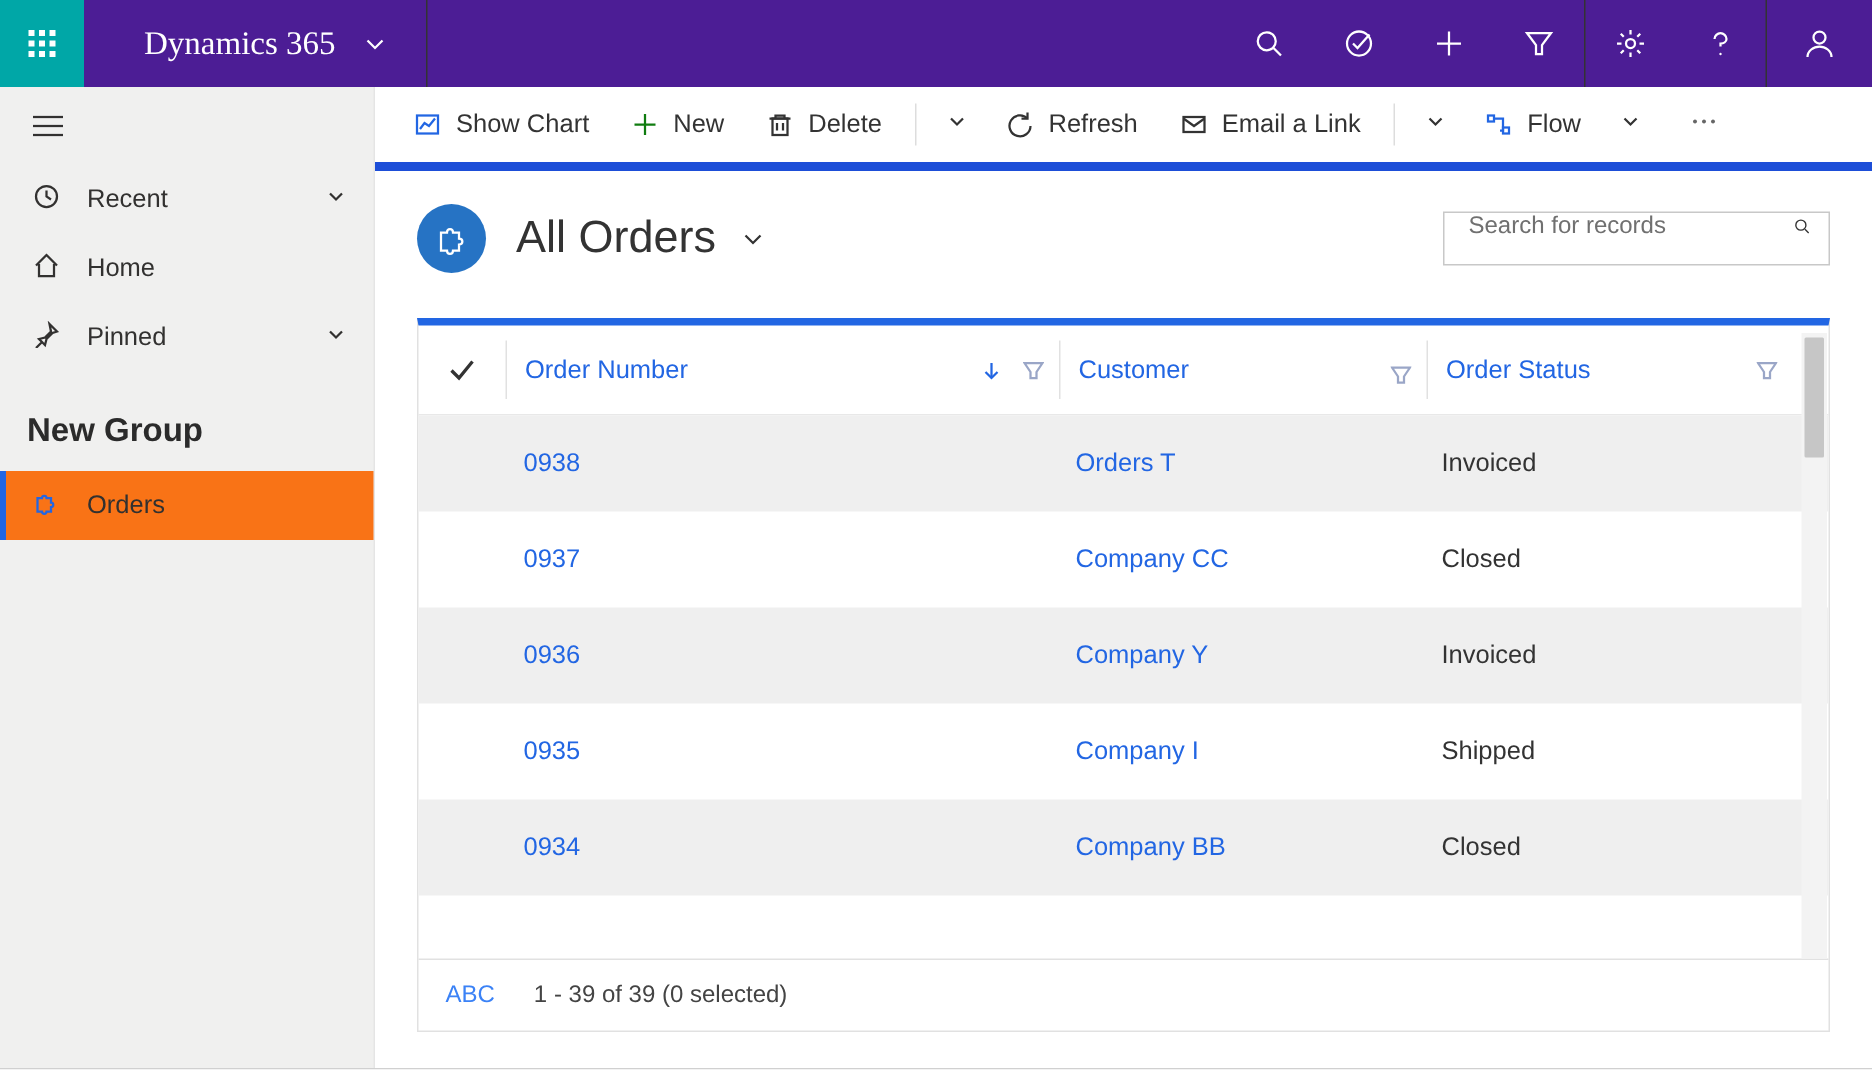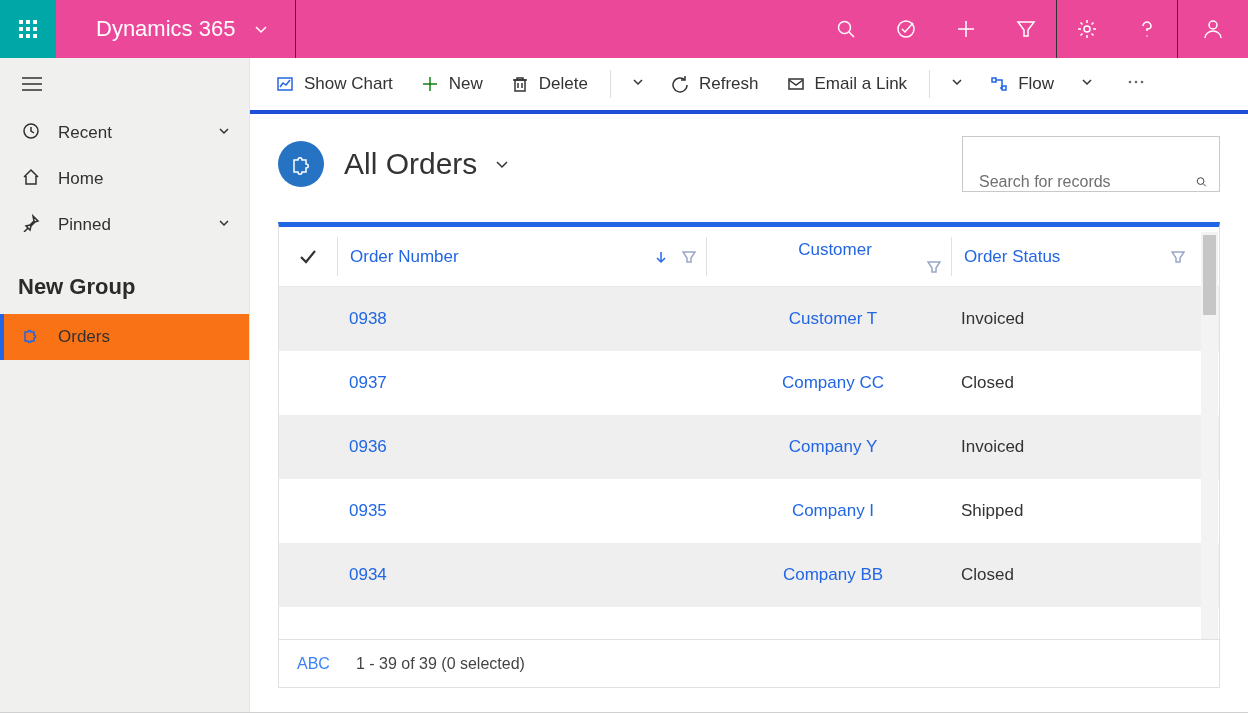--- a/index.html
+++ b/index.html
@@ -9,24 +9,25 @@
     color: #323130;
     background: #fff;
     width: 1248px;
     height: 713px;
     overflow: hidden;
   }
 
   
   .topbar {
     height: 58px;
-    background: #ec4899;
+    background: #4c1d95;
     display: flex;
     align-items: stretch;
     color: #fff;
+    font-family: Liberation Serif, serif;
   }
   .waffle {
     width: 56px;
     background: #00A7A7;
     display: flex;
     align-items: center;
     justify-content: center;
   }
   .brand {
     display: flex;
@@ -103,21 +104,21 @@
     flex: 1;
     background: #fff;
     display: flex;
     flex-direction: column;
     min-width: 0;
   }
 
   
   .cmdbar {
     height: 56px;
-    border-bottom: 4px solid #1d4ed8;
+    border-bottom: 6px solid #1d4ed8;
     display: flex;
     align-items: center;
     padding: 0 14px;
     gap: 4px;
     font-size: 17px;
     color: #333;
   }
   .cmd {
     display: flex;
     align-items: center;
@@ -156,24 +157,24 @@
     font-size: 30px;
     font-weight: 400;
     color: #333;
     display: flex;
     align-items: center;
     gap: 16px;
   }
   .view-header .search {
     margin-left: auto;
     width: 258px;
-    height: 56px;
+    height: 36px;
     border: 1px solid #c8c8c8;
     display: flex;
-    align-items: flex-end;
+    align-items: flex-start;
     padding: 0 12px 0 16px;
     color: #6b6b6b;
     font-size: 16px;
     gap: 10px;
   }
   .search input {
     border: none;
     outline: none;
     flex: 1;
     font-size: 16px;
@@ -205,21 +206,21 @@
     height: 60px;
   }
   .grid-body {
     flex: 1;
     overflow: hidden;
   }
   .grid-row:nth-child(odd) { background: #efefef; }
   .cell-check { width: 58px; display:flex; justify-content:center; position: relative;}
   .col-sep { width:1px; align-self: stretch; background:#e1e1e1; margin: 10px 0;}
   .cell-order { width: 368px; padding-left: 12px; display:flex; align-items:center; gap:10px;}
-  .cell-customer { width: 244px; padding-left: 12px; display:flex; align-items:center;flex-direction:column;}
+  .cell-customer { width: 244px; padding-left: 12px; display:flex; align-items:flex-end;}
   .cell-status { flex: 1; padding-left: 12px; display:flex; align-items:center; color:#333;}
   .grid-head .cell-order,
   .grid-head .cell-customer,
   .grid-head .cell-status { position: relative; }
   .head-icons {
     margin-left: auto;
     display: flex;
     align-items: center;
     gap: 14px;
     padding-right: 10px;
@@ -536,21 +537,21 @@
                   <polygon points="1 2 13 2 9 8 9 12 5 12 5 8"></polygon>
                 </svg>
             </span>
           </div>
         </div>
 
         <div class="grid-body" id="grid-body">
             <div class="grid-row">
               <div class="cell-check"></div>
               <div class="cell-order">0938</div>
-              <div class="cell-customer">Customer T</div>
+              <div class="cell-customer">Orders T</div>
               <div class="cell-status">Invoiced</div>
             </div>
             <div class="grid-row">
               <div class="cell-check"></div>
               <div class="cell-order">0937</div>
               <div class="cell-customer">Company CC</div>
               <div class="cell-status">Closed</div>
             </div>
             <div class="grid-row">
               <div class="cell-check"></div>

